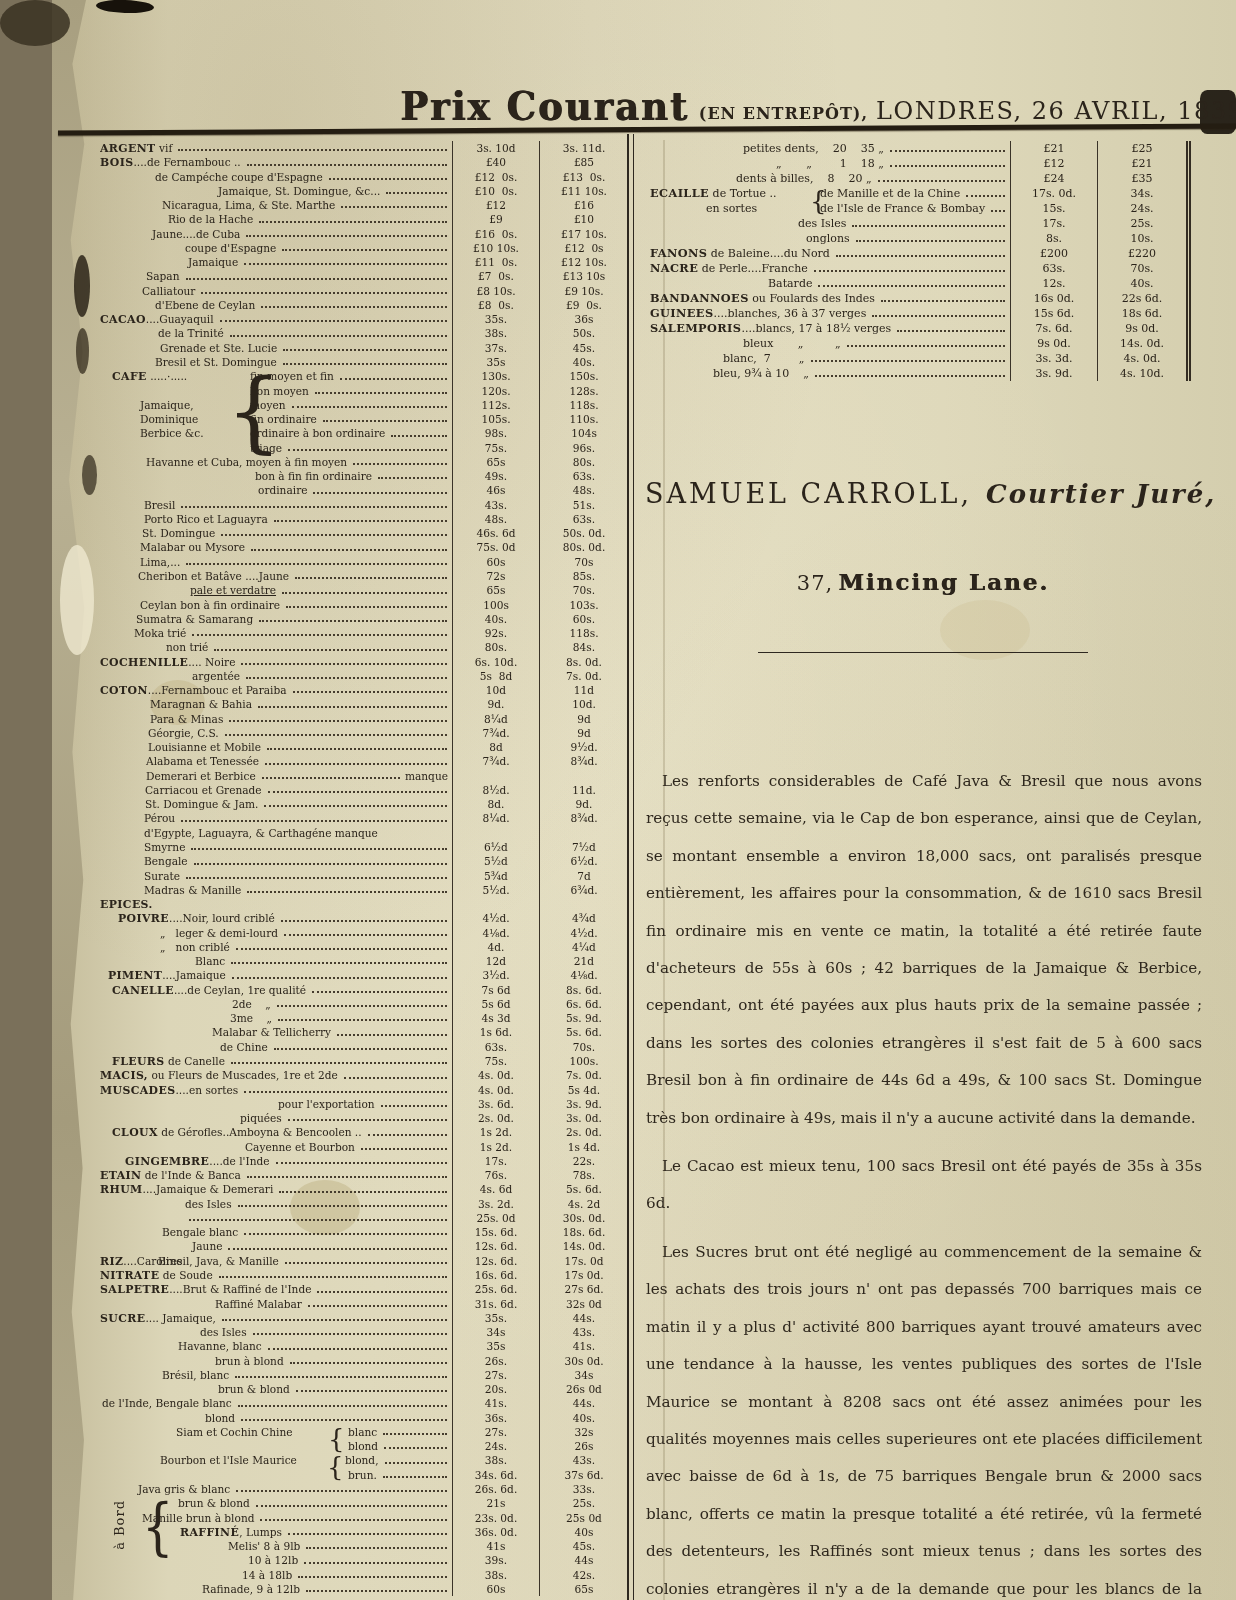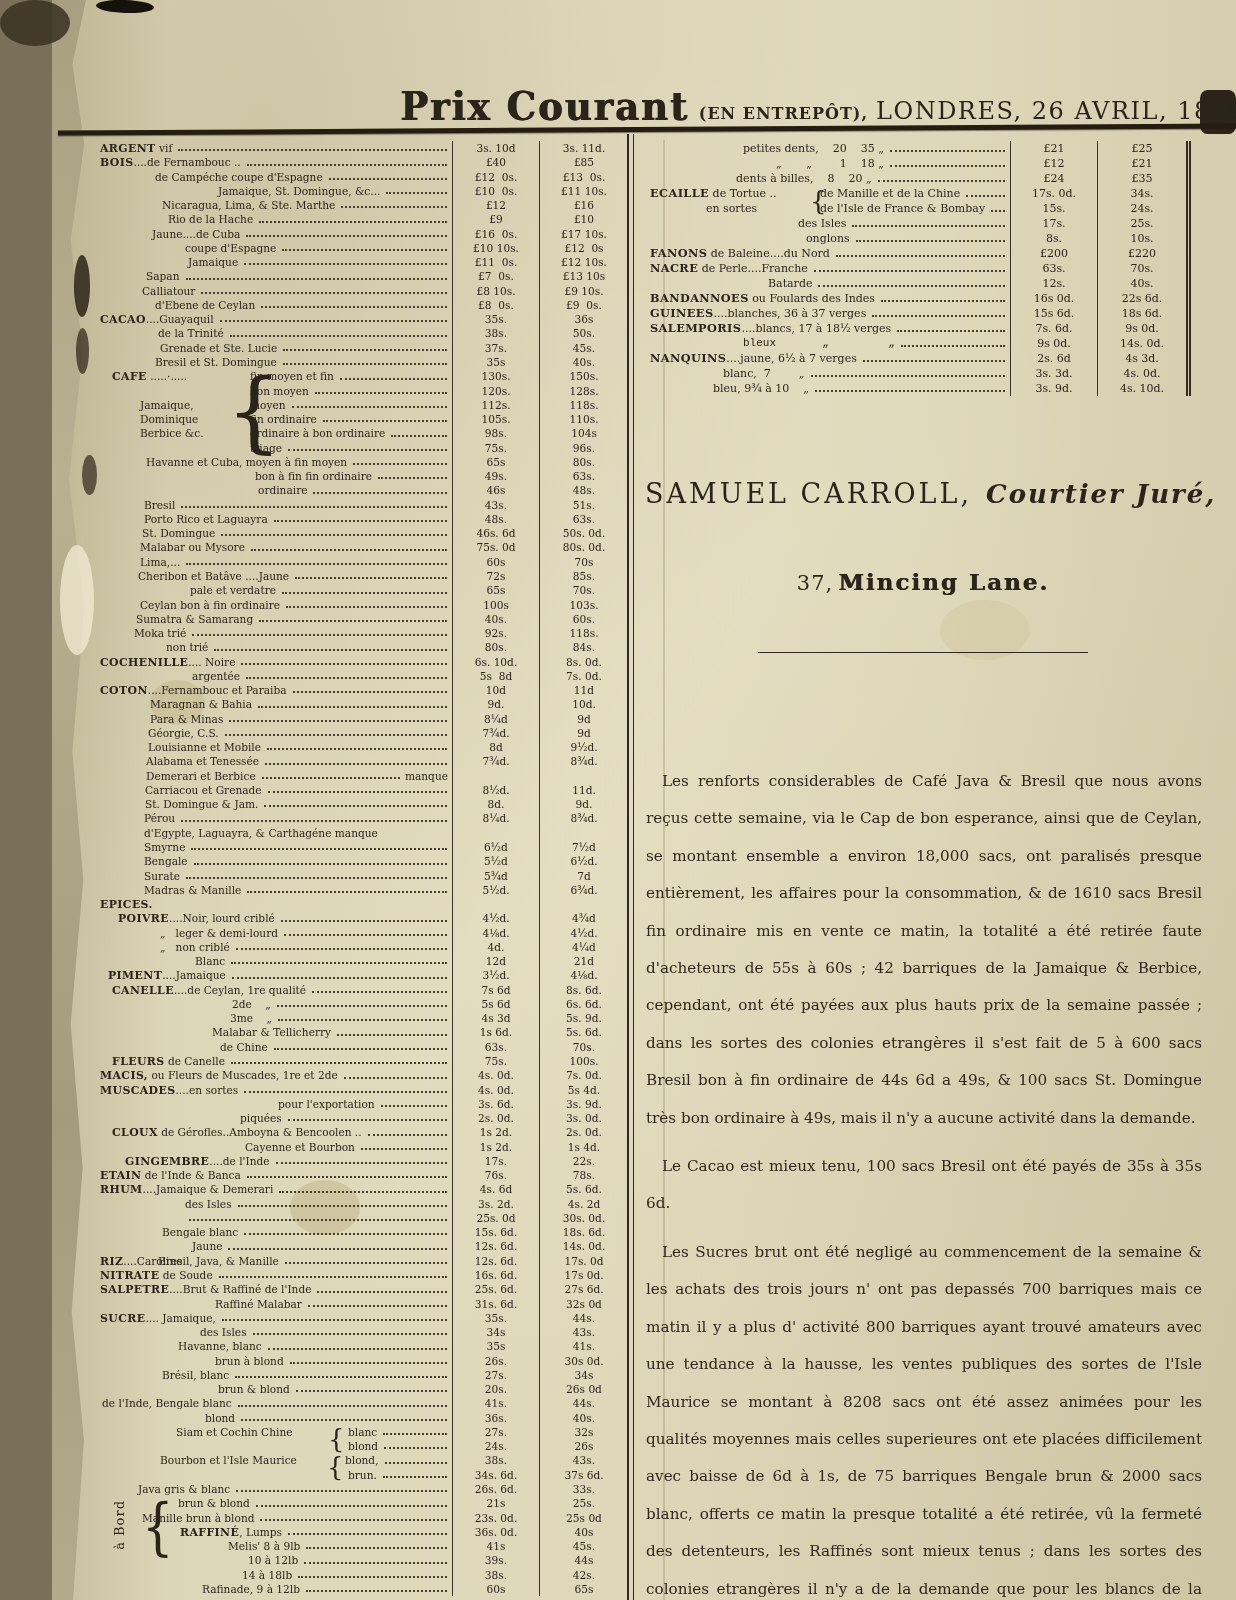--- a/index.html
+++ b/index.html
@@ -263,21 +263,21 @@
         <span class="p p1">60s</span>
         <span class="p p2">70s</span>
       </div>
       <div class="trow">
         <span class="lab" style="padding-left: 38px;">Cheribon et Batâve ....Jaune</span>
         <span class="dots"></span>
         <span class="p p1">72s</span>
         <span class="p p2">85s.</span>
       </div>
       <div class="trow">
-        <span class="lab" style="padding-left: 90px;">pale et verdatre</span>
+        <span class="lab" style="padding-left: 90px; text-decoration: underline;">pale et verdatre</span>
         <span class="dots"></span>
         <span class="p p1">65s</span>
         <span class="p p2">70s.</span>
       </div>
       <div class="trow">
         <span class="lab" style="padding-left: 40px;">Ceylan bon à fin ordinaire</span>
         <span class="dots"></span>
         <span class="p p1">100s</span>
         <span class="p p2">103s.</span>
       </div>
@@ -777,30 +777,24 @@
         <span class="p p1">15s 6d.</span>
         <span class="p p2">18s 6d.</span>
       </div>
       <div class="trow">
         <span class="lab" style="padding-left: 2px;"><b class="head">SALEMPORIS</b>....blancs, 17 à 18½ verges</span>
         <span class="dots"></span>
         <span class="p p1">7s. 6d.</span>
         <span class="p p2">9s 0d.</span>
       </div>
       <div class="trow">
-        <span class="lab" style="padding-left: 95px; font-family: Liberation Mono, monospace;">bleux       „         „</span>
+        <span class="lab" style="padding-left: 95px;">bleux       „         „</span>
         <span class="dots"></span>
         <span class="p p1">9s 0d.</span>
         <span class="p p2">14s. 0d.</span>
-      </div>
-      <div class="trow">
-        <span class="lab" style="padding-left: 2px;"><b class="head">NANQUINS</b>....jaune, 6½ à 7 verges</span>
-        <span class="dots"></span>
-        <span class="p p1">2s. 6d</span>
-        <span class="p p2">4s 3d.</span>
       </div>
       <div class="trow">
         <span class="lab" style="padding-left: 75px;">blanc,  7        „</span>
         <span class="dots"></span>
         <span class="p p1">3s. 3d.</span>
         <span class="p p2">4s. 0d.</span>
       </div>
       <div class="trow">
         <span class="lab" style="padding-left: 65px;">bleu, 9¾ à 10    „</span>
         <span class="dots"></span>

